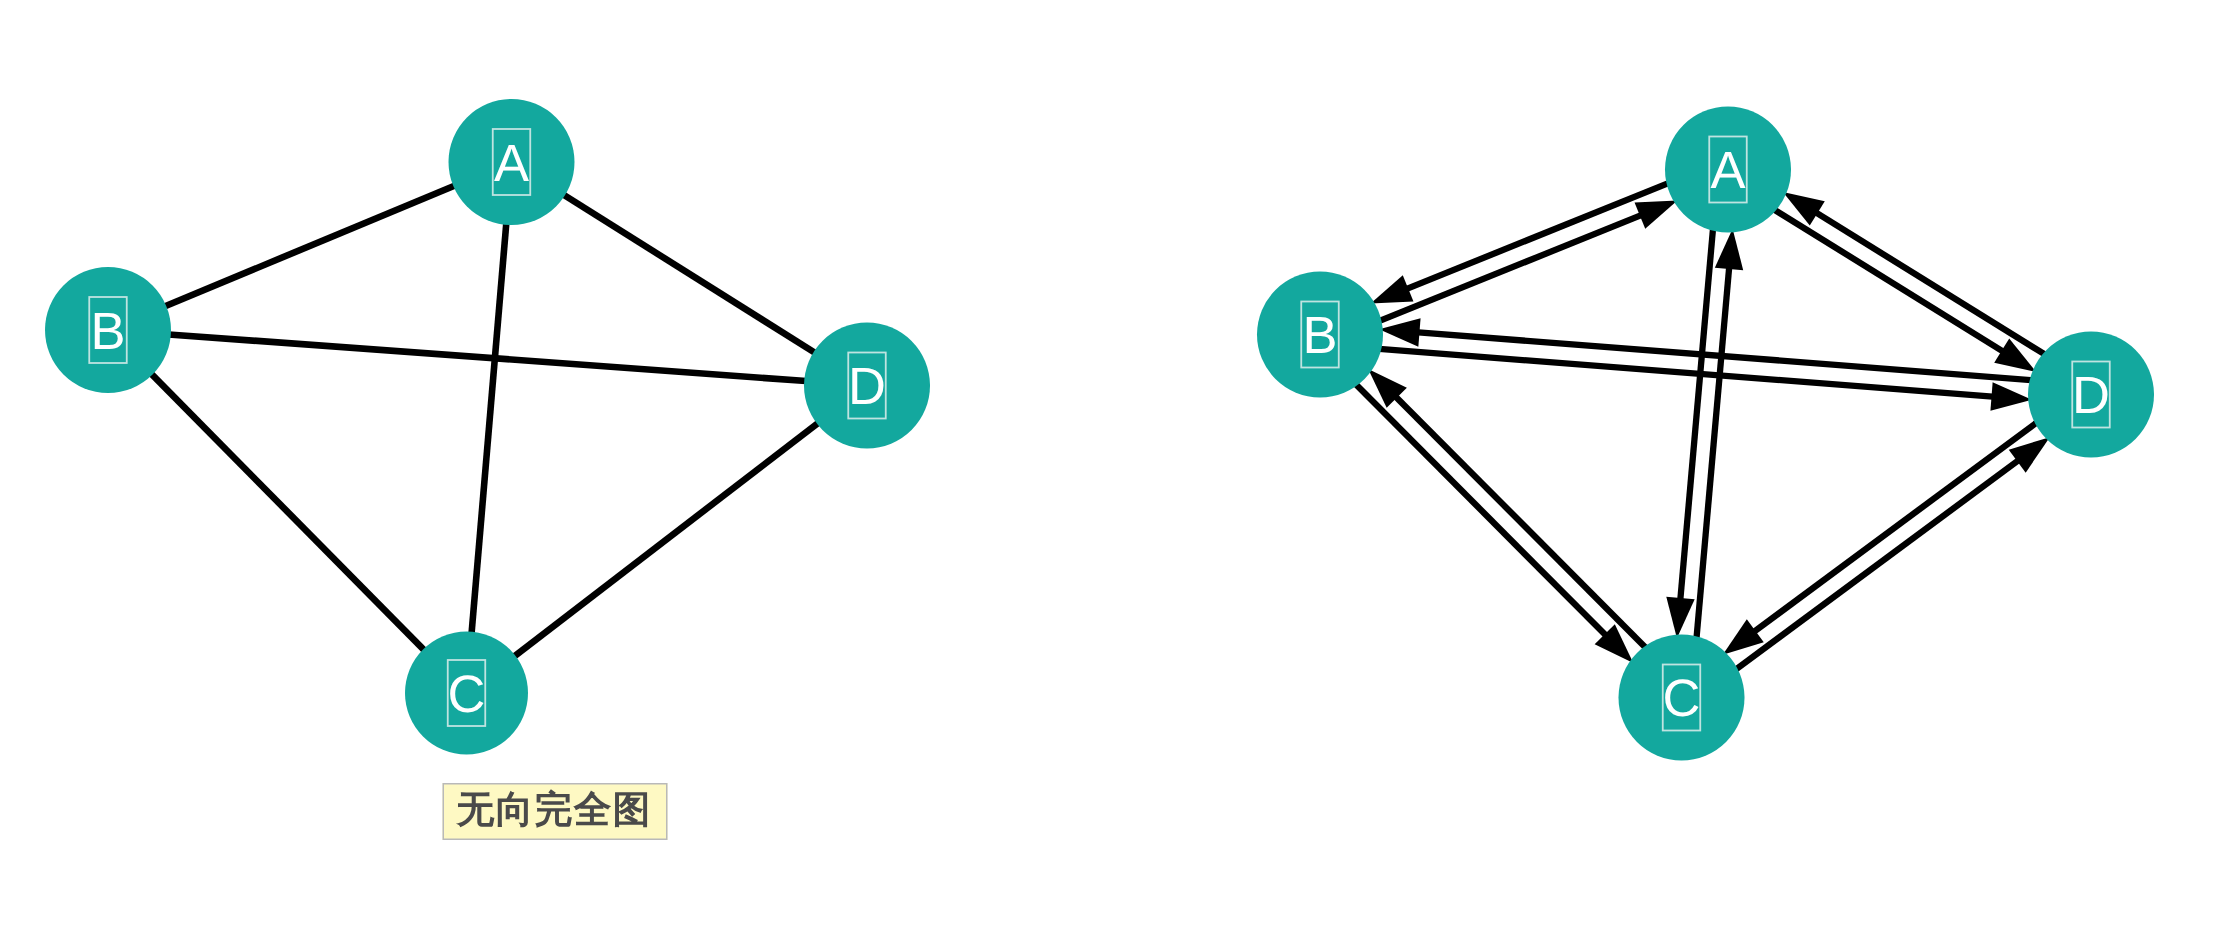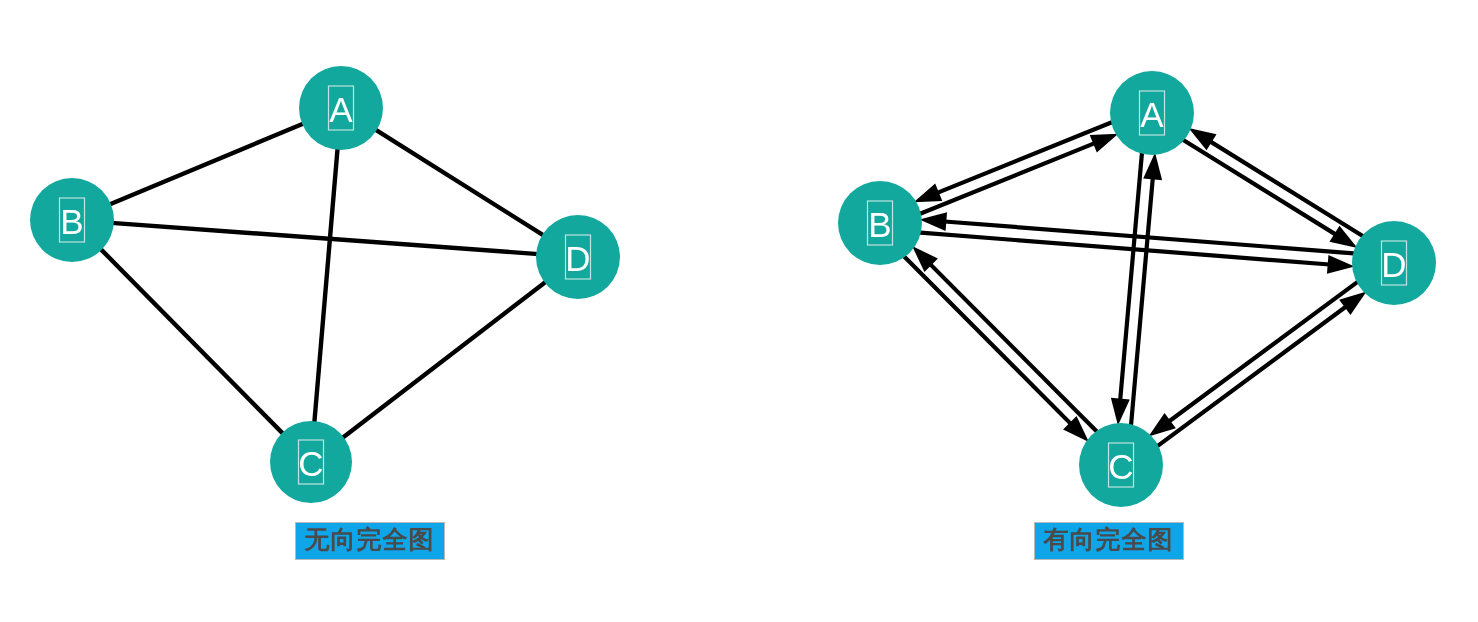--- a/index.html
+++ b/index.html
@@ -72,21 +72,21 @@
     stroke: none;
   }
 
   .caption {
     position: absolute;
     left: 50%;
     transform: translateX(-50%);
     top: 522px;
     padding: 3px 9px 5px 9px;
     border: 1px solid #b9b9b9;
-    background: #0ea5e9;
+    background: #fef9c3;
     color: #4a4a4a;
     font-family: "DejaVu Sans", "Liberation Sans", sans-serif;
     font-size: 25px;
     font-weight: 700;
     line-height: 1.12;
     white-space: nowrap;
     letter-spacing: 1px;
   }
 </style>
 </head>
@@ -166,16 +166,15 @@
           <circle cx="382" cy="465" r="42" class="node-circle"></circle>
           <rect x="369.5" y="443" width="25" height="44" class="node-label-box"></rect>
           <text x="382" y="466" class="node-label">C</text>
         </g>
         <g>
           <circle cx="655" cy="263" r="42" class="node-circle"></circle>
           <rect x="642.5" y="241" width="25" height="44" class="node-label-box"></rect>
           <text x="655" y="264" class="node-label">D</text>
         </g>
       </svg>
-    <div class="caption">有向完全图</div>
   </div>
 
 </div>
 
 </body></html>

